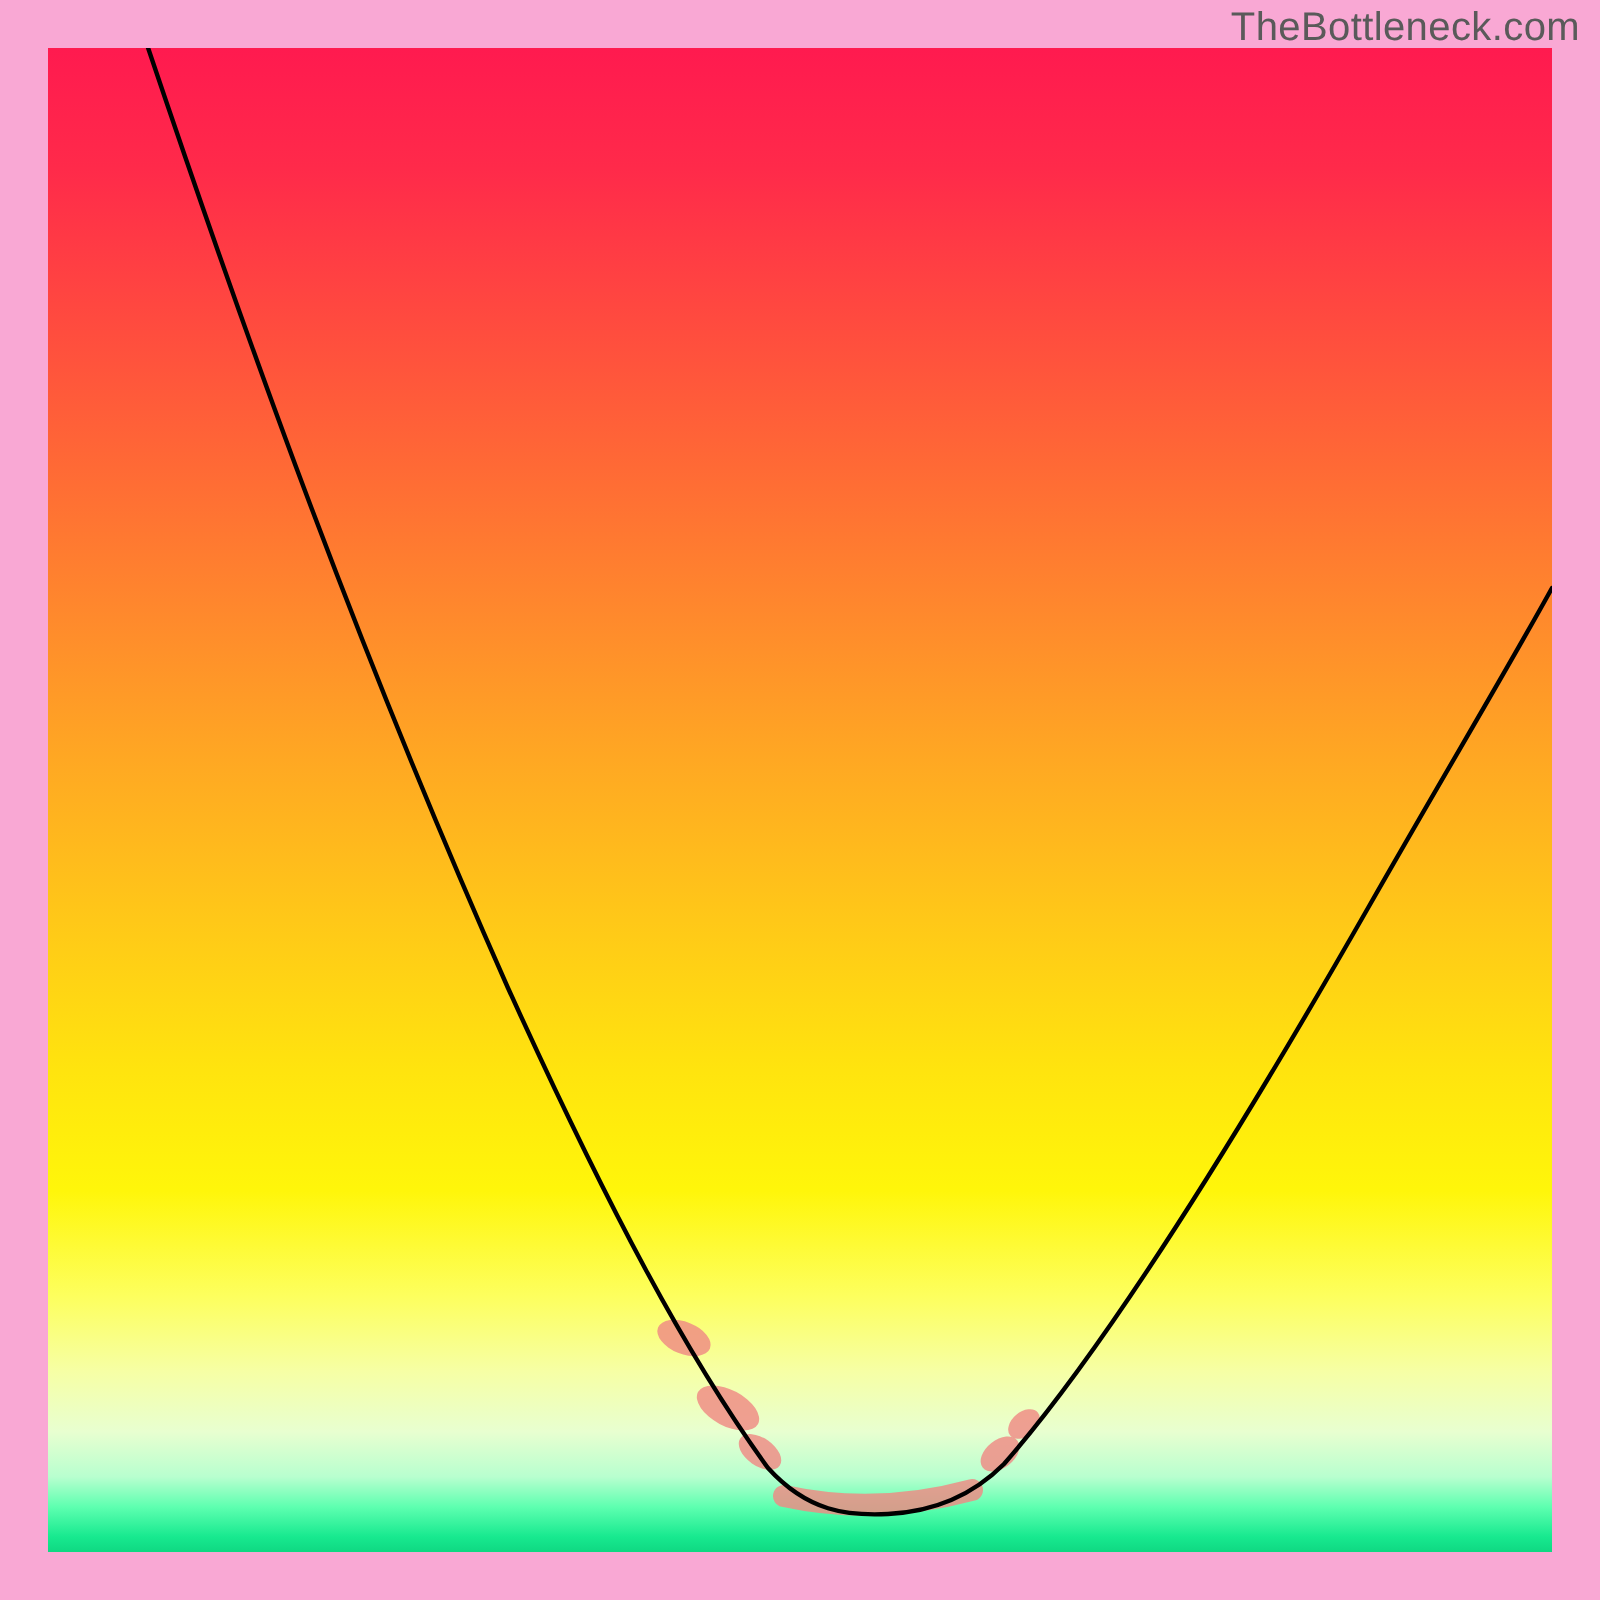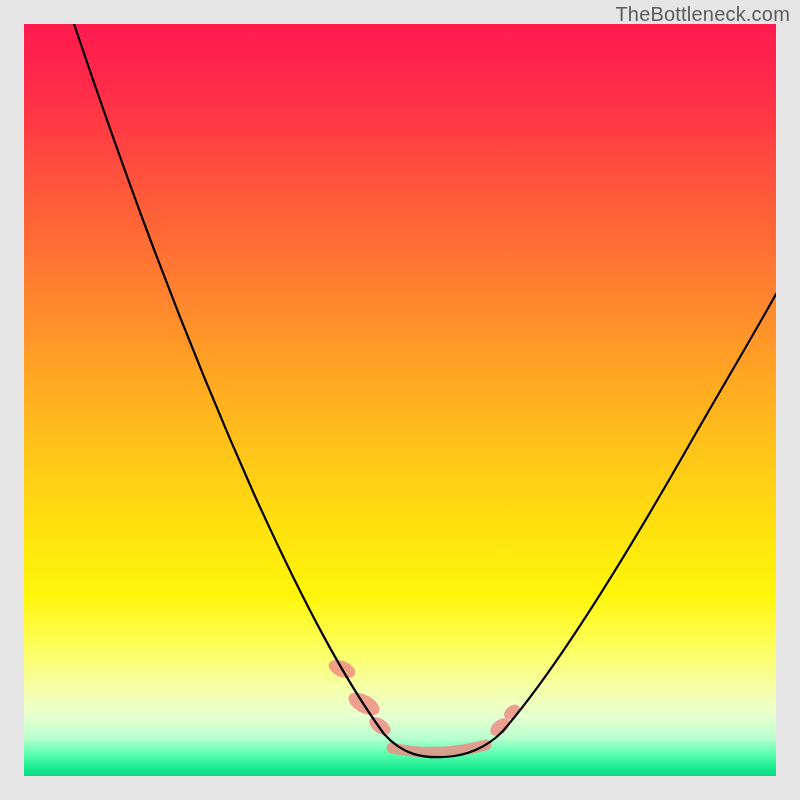--- a/index.html
+++ b/index.html
@@ -8,21 +8,21 @@
     width: 800px;
     height: 800px;
     overflow: hidden;
     background: #000;
     font-family: Arial, Helvetica, sans-serif;
   }
   .frame {
     position: relative;
     width: 800px;
     height: 800px;
-    background: #e5e5e5;
+    background: #f9a8d4;
   }
   .plot {
     position: absolute;
     left: 24px;
     top: 24px;
     width: 752px;
     height: 752px;
     background: linear-gradient(to bottom,
       #ff1a4f 0%,
       #ff2a4a 8%,

